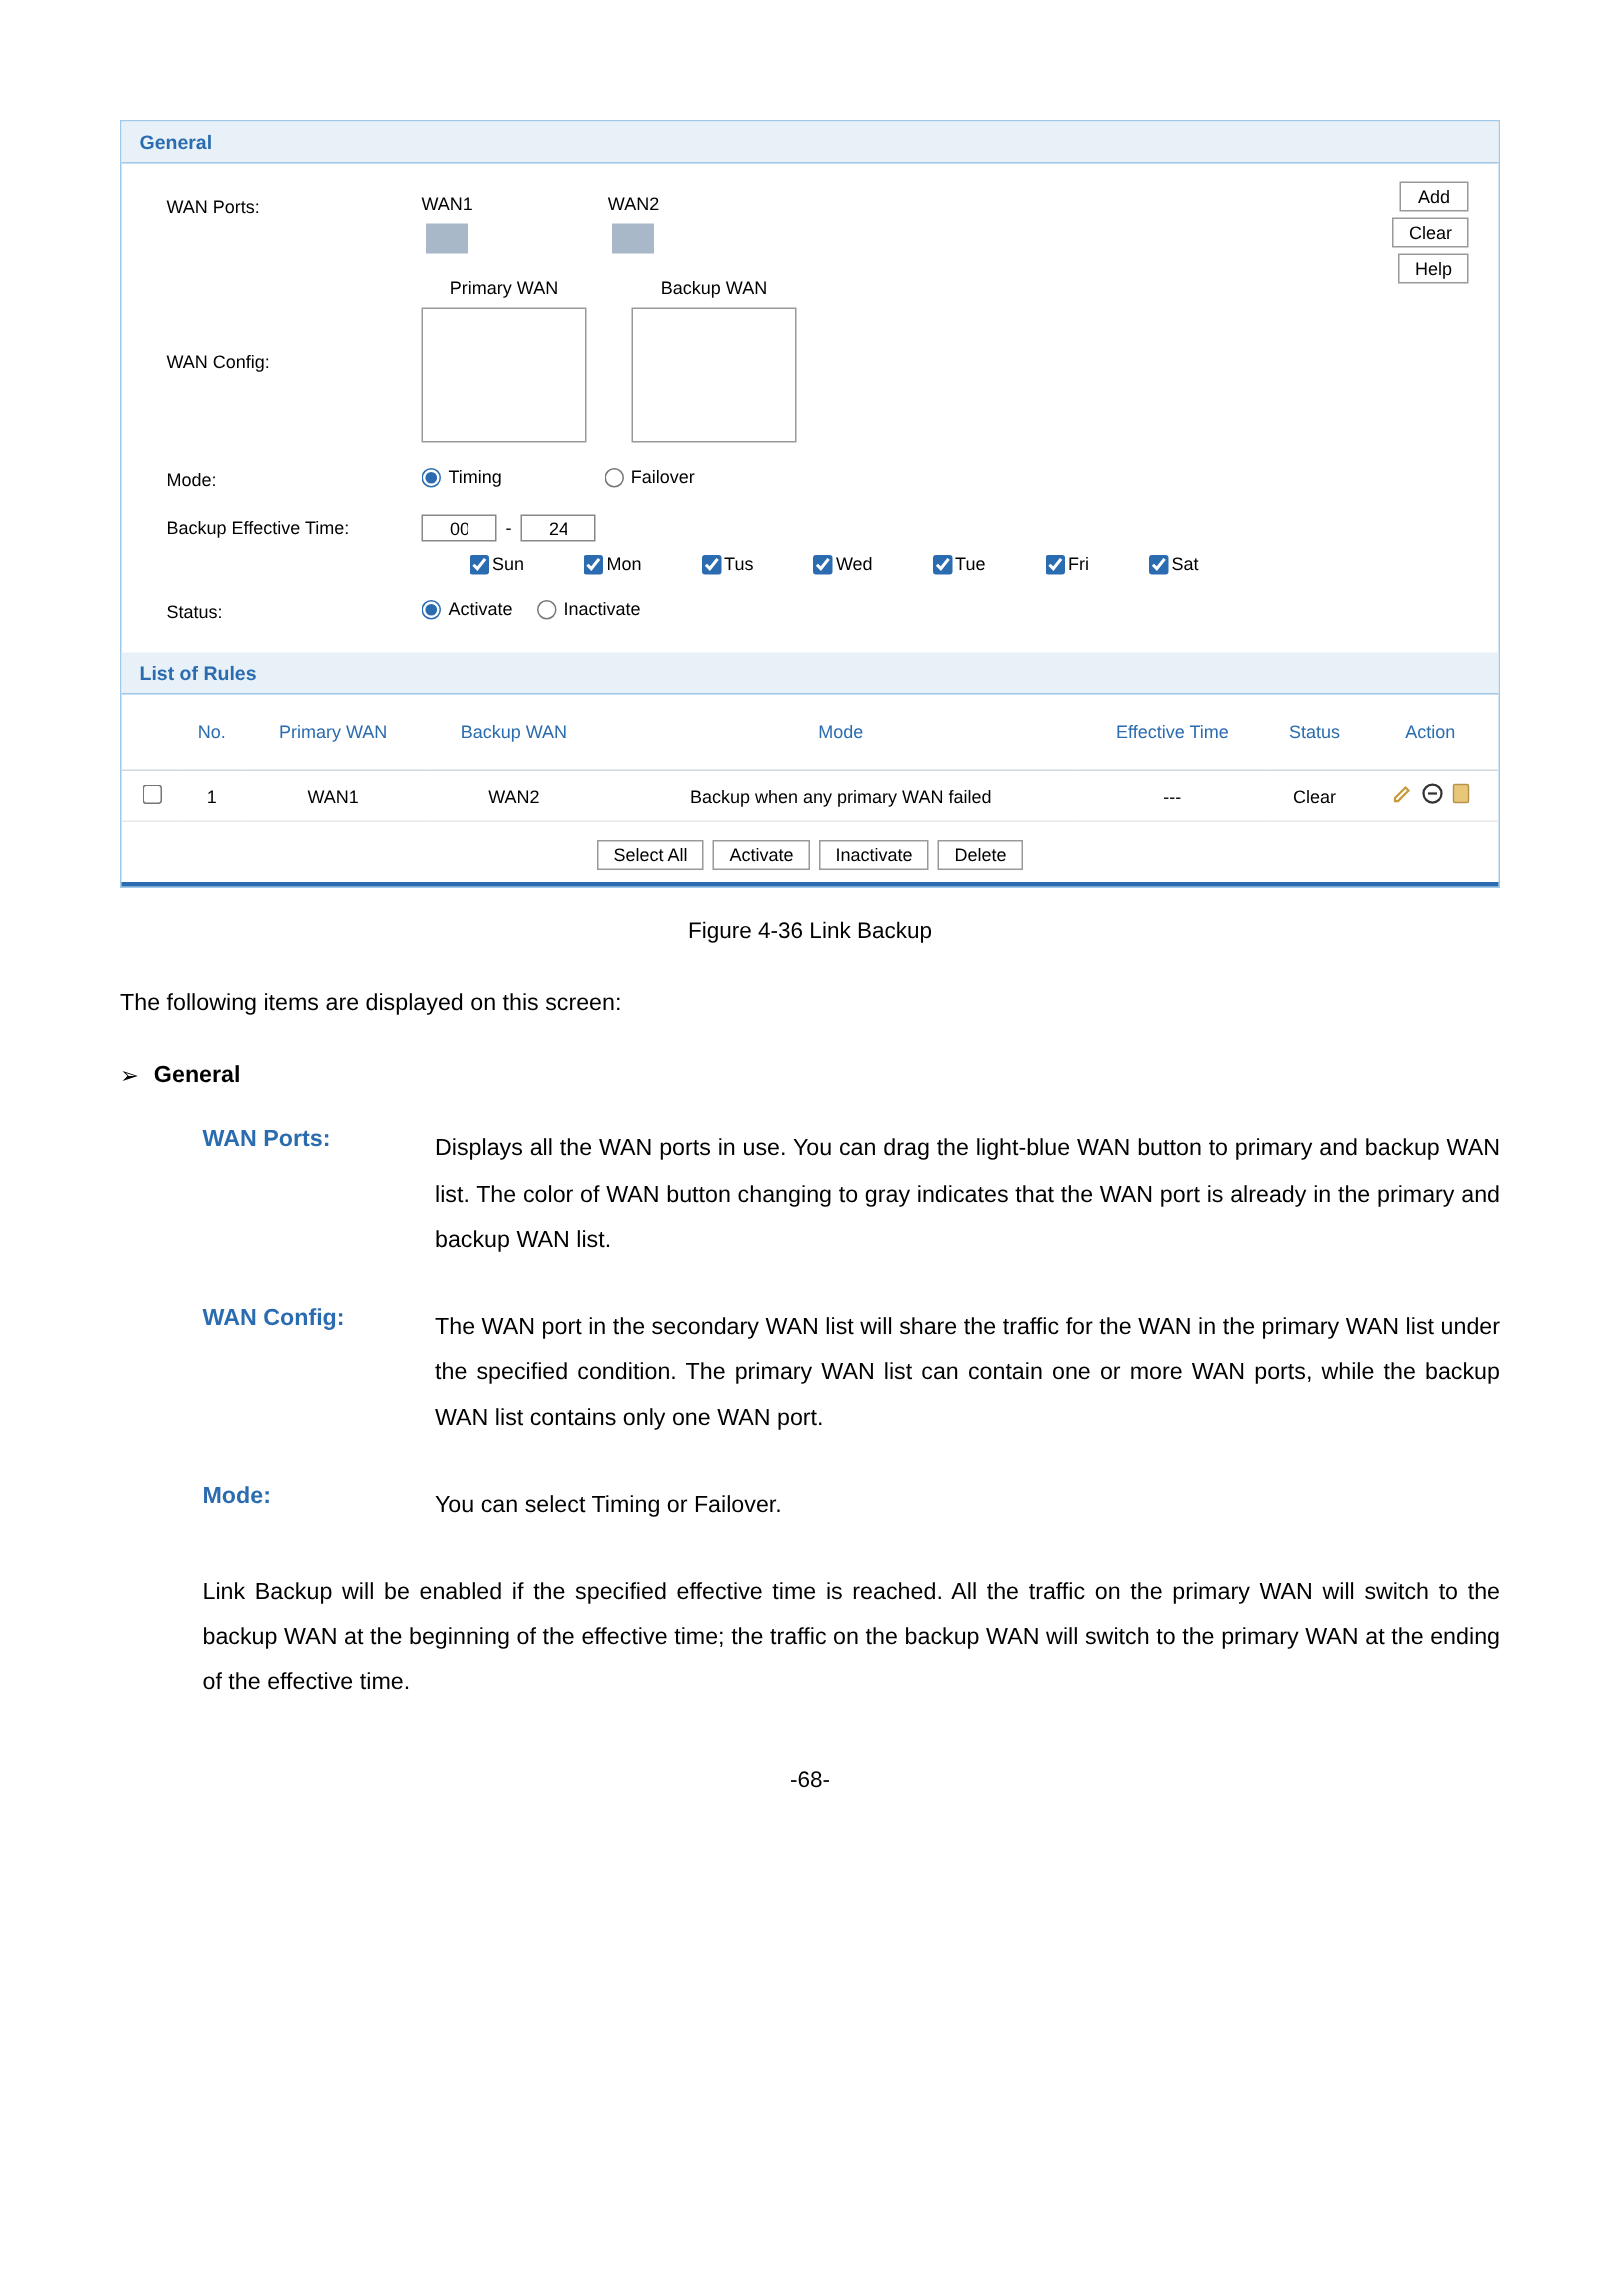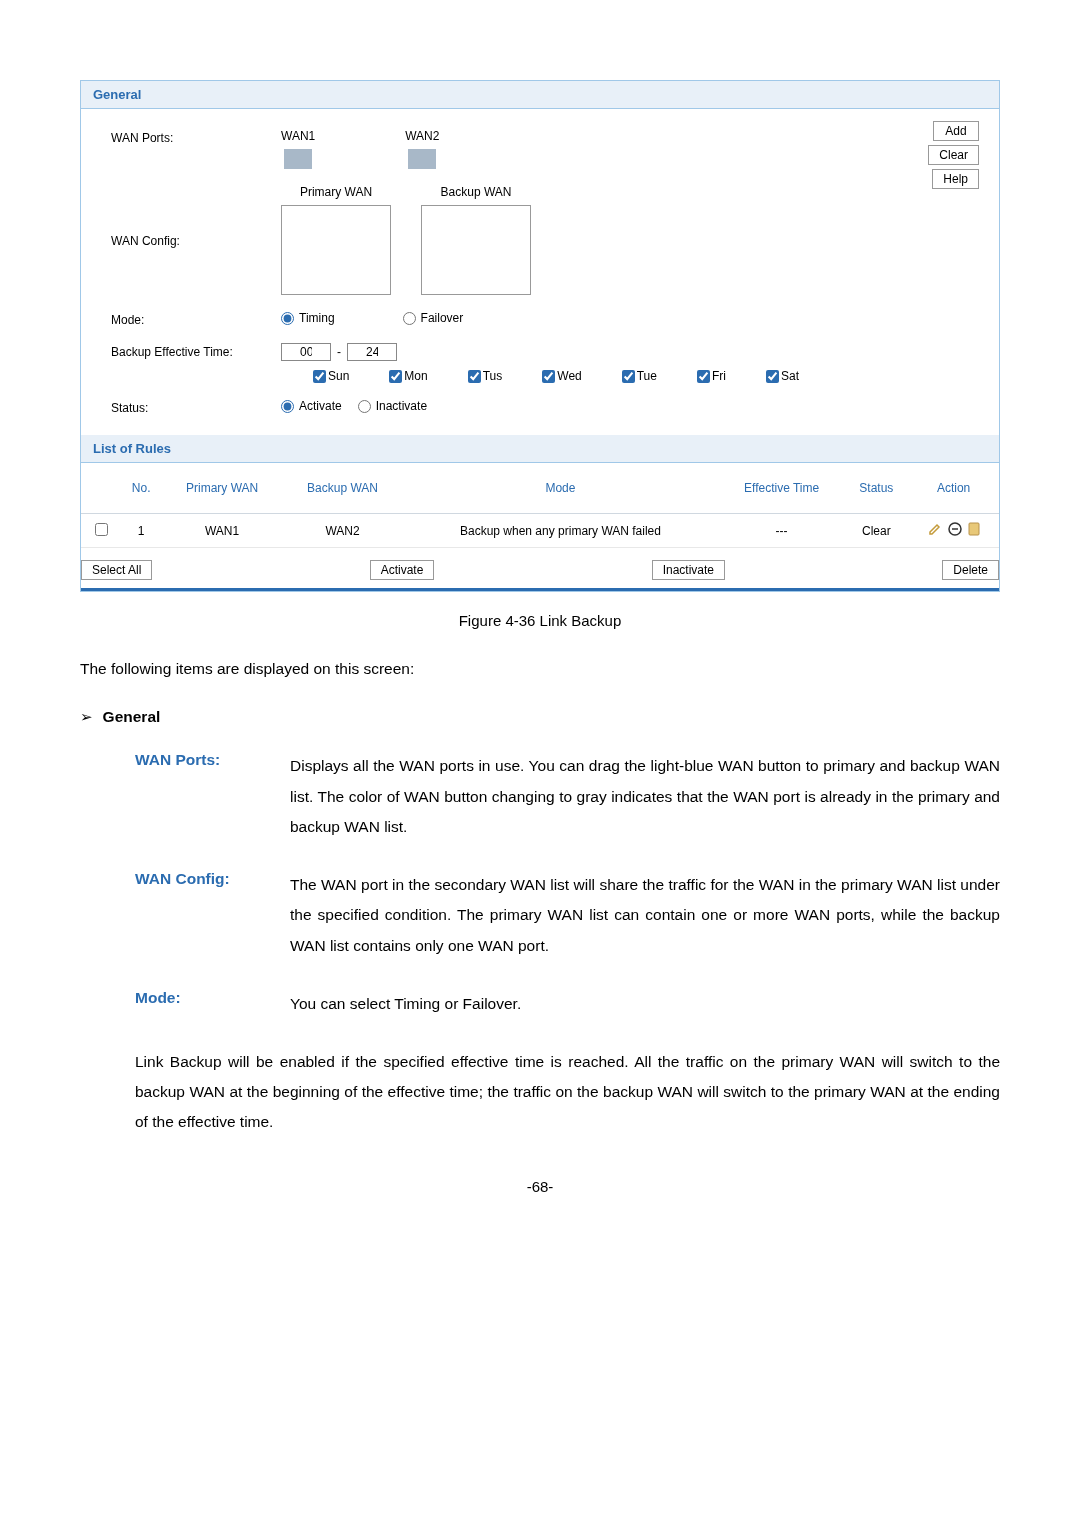--- a/index.html
+++ b/index.html
@@ -139,21 +139,21 @@
       text-align: center;
       border-bottom: 1px solid #e8e8e8;
     }
     .action-icons {
       display: inline-flex;
       gap: 6px;
       justify-content: center;
     }
     .button-row-bottom {
       display: flex;
-      justify-content: space-between;
+      justify-content: center;
       gap: 6px;
       padding: 12px 0 8px;
     }
     .figure-caption {
       text-align: center;
       font-size: 15px;
       margin: 20px 0 25px;
     }
     .body-text {
       font-size: 15.5px;

